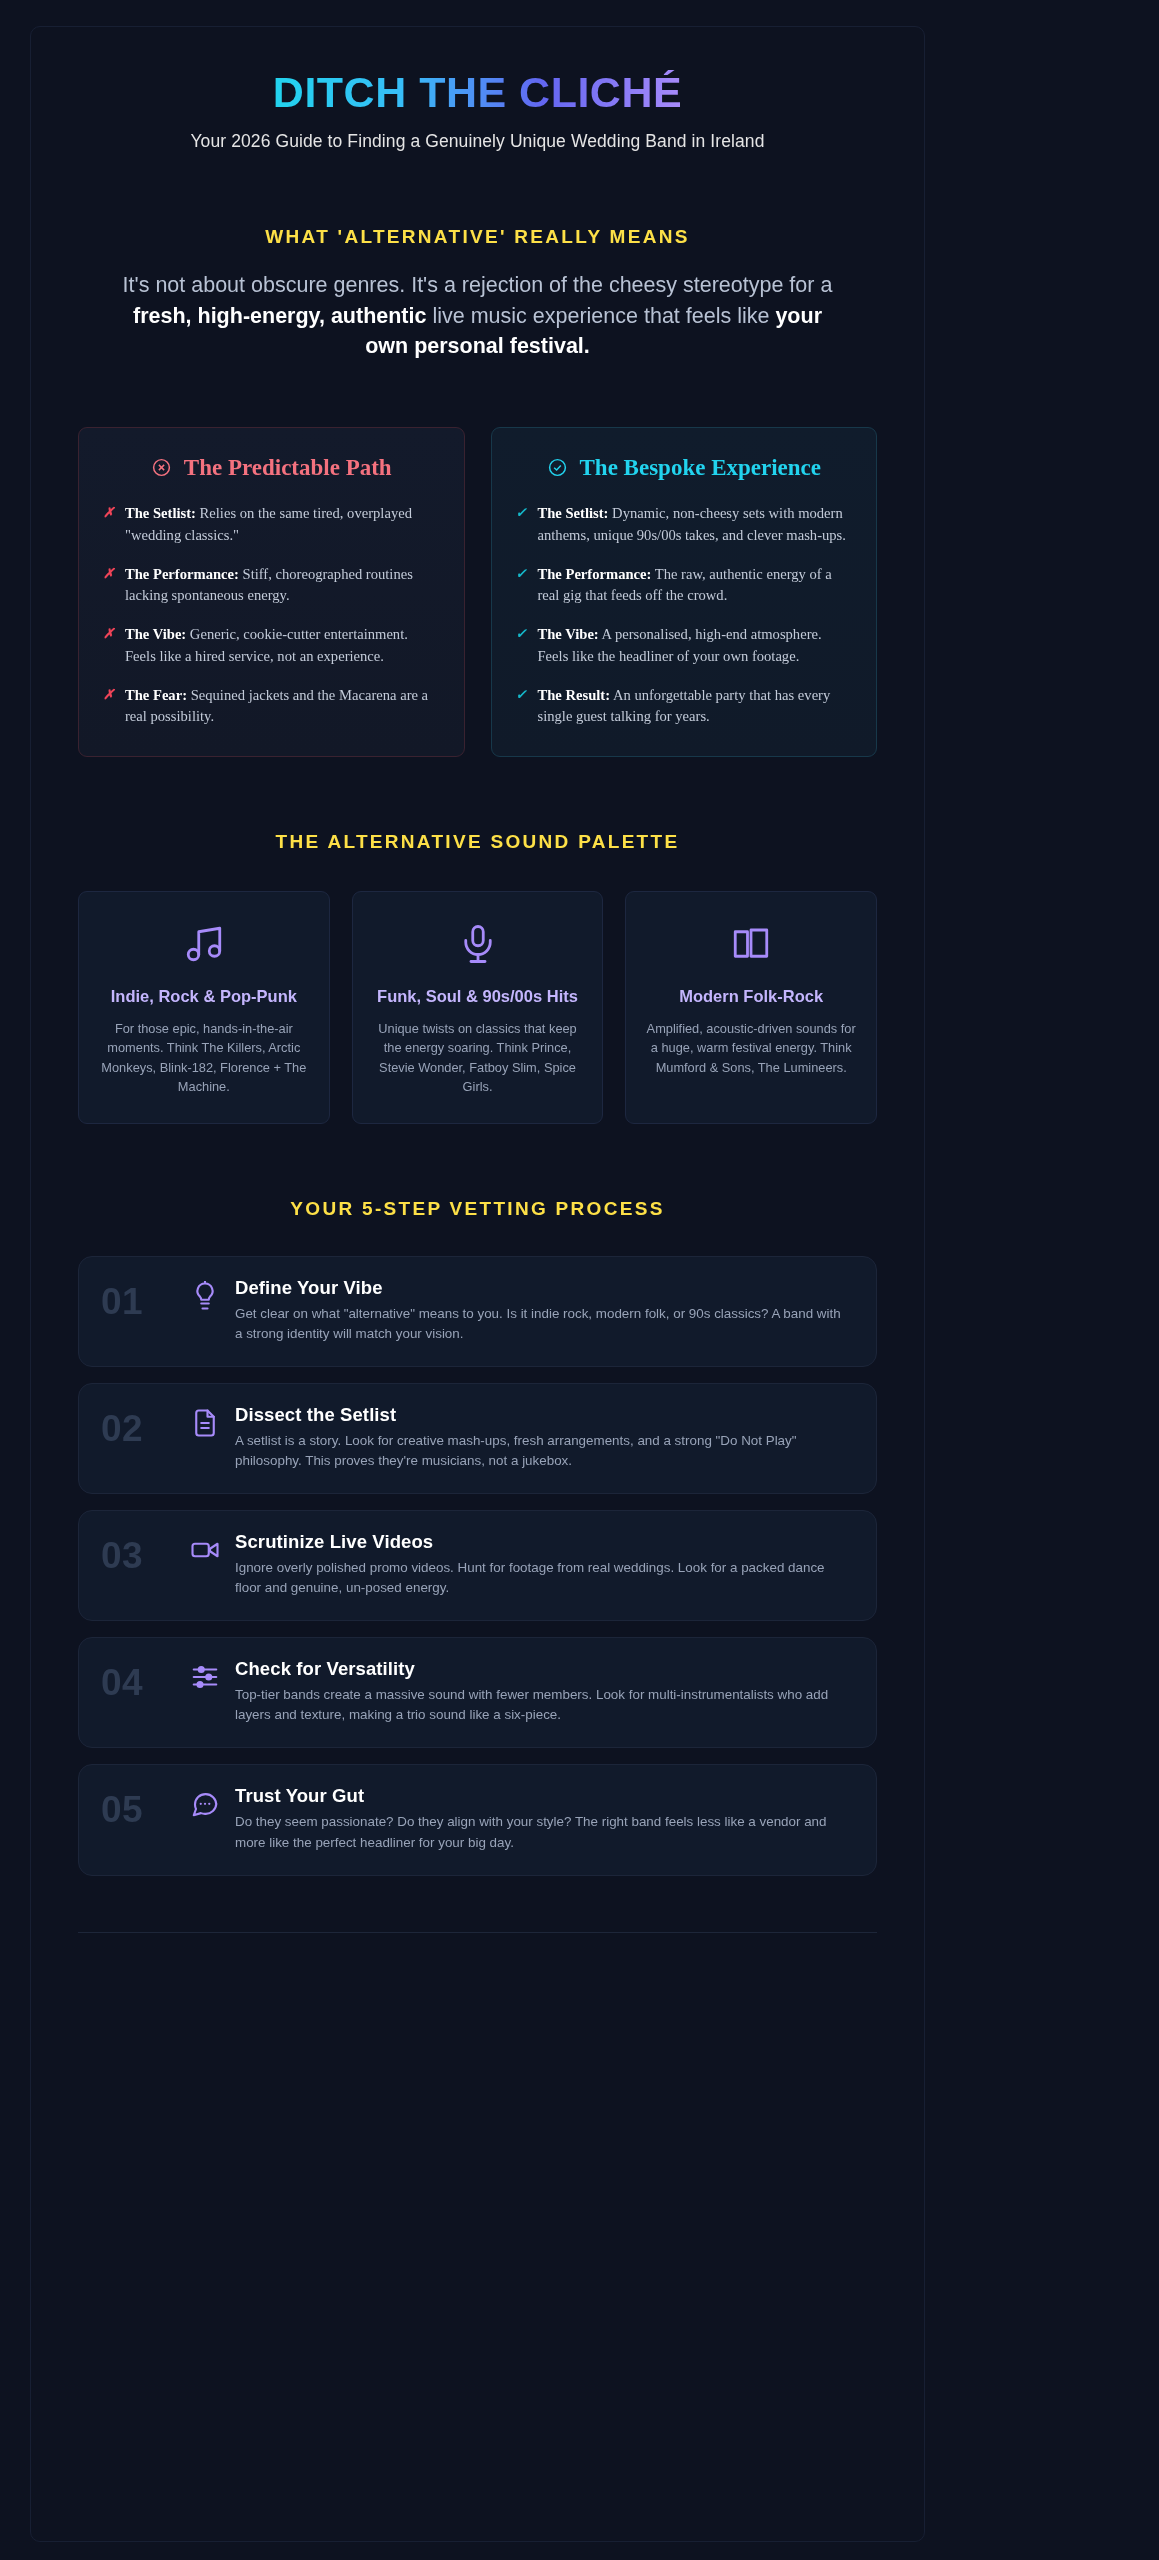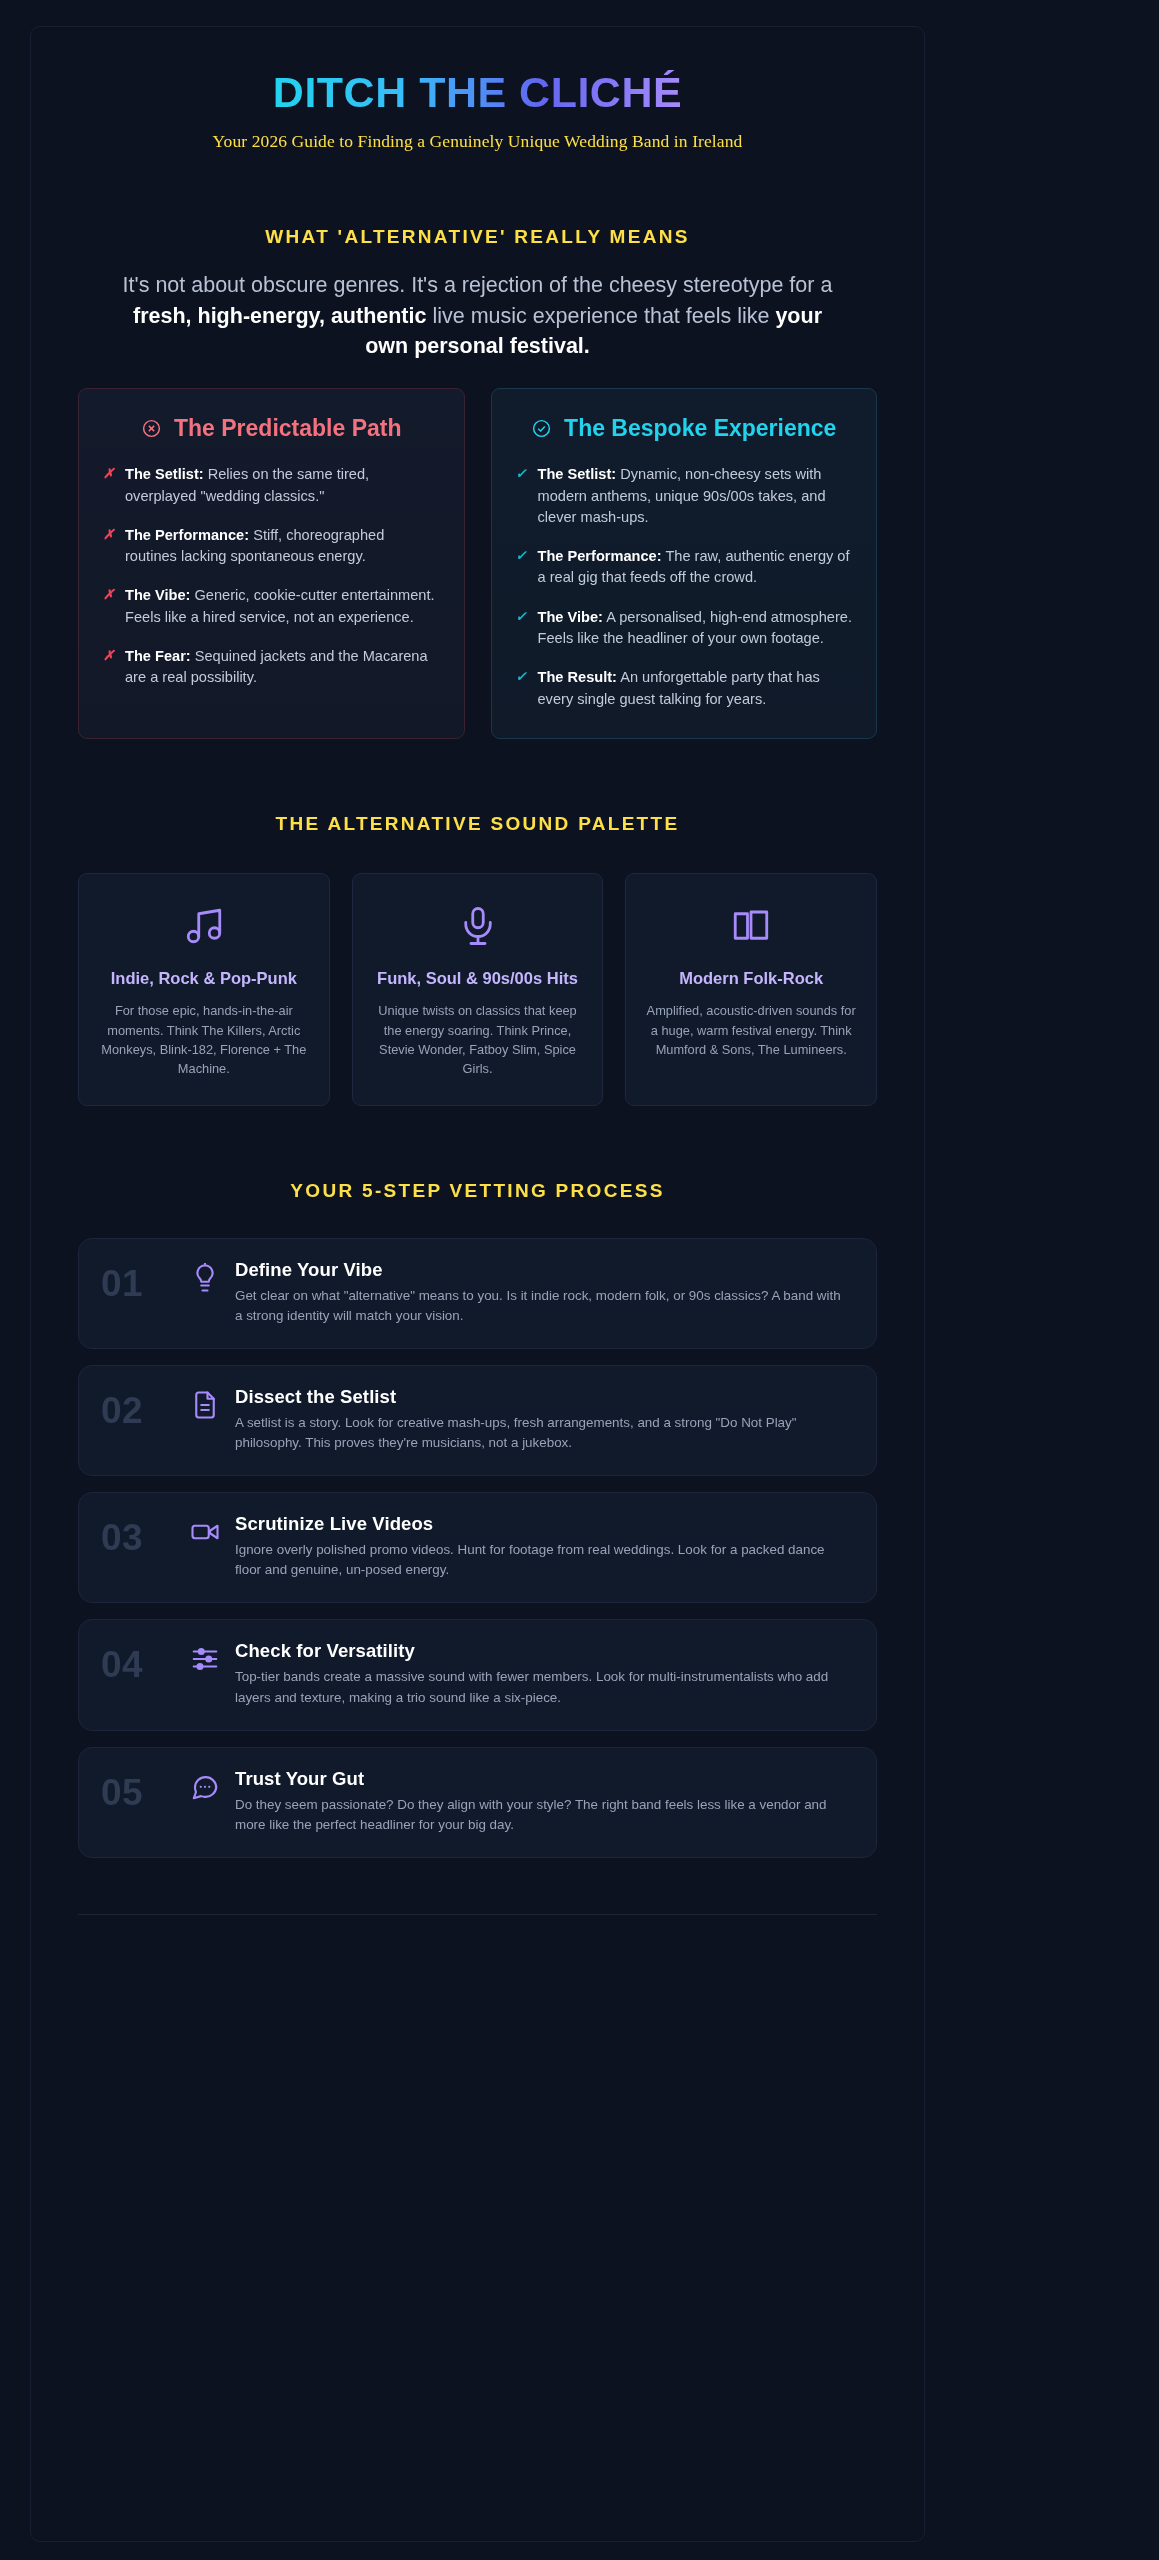--- a/index.html
+++ b/index.html
@@ -44,24 +44,23 @@
     -webkit-background-clip: text;
     background-clip: text;
     -webkit-text-fill-color: transparent;
     color: #5b9dfb;
     display: inline-block;
   }
 
   .hero-sub {
     margin-top: 16px;
     font-size: 17.5px;
-    color: #fde047;
+    color: #e5e5e5;
     font-weight: 400;
     letter-spacing: 0.1px;
-    font-family: Liberation Serif, serif;
   }
 
   
   .eyebrow {
     text-align: center;
     color: #fde047;
     font-size: 19px;
     font-weight: 700;
     letter-spacing: 2.3px;
     text-transform: uppercase;
@@ -75,22 +74,23 @@
     line-height: 1.42;
     color: #b8c2d4;
     font-weight: 400;
   }
   .lede b { color: #ffffff; font-weight: 700; }
 
   
   .compare {
     display: flex;
     gap: 26px;
-    margin-top: 26px;
+    margin-top: 65px;
     align-items: stretch;
+    font-family: Liberation Serif, serif;
   }
   .card {
     flex: 1 1 0;
     border-radius: 9px;
     padding: 26px 24px 28px 24px;
     background: #111a2b;
   }
   .card-bad {
     border: 1px solid #3a2230;
     background: linear-gradient(180deg, #131a2b 0%, #121827 100%);

